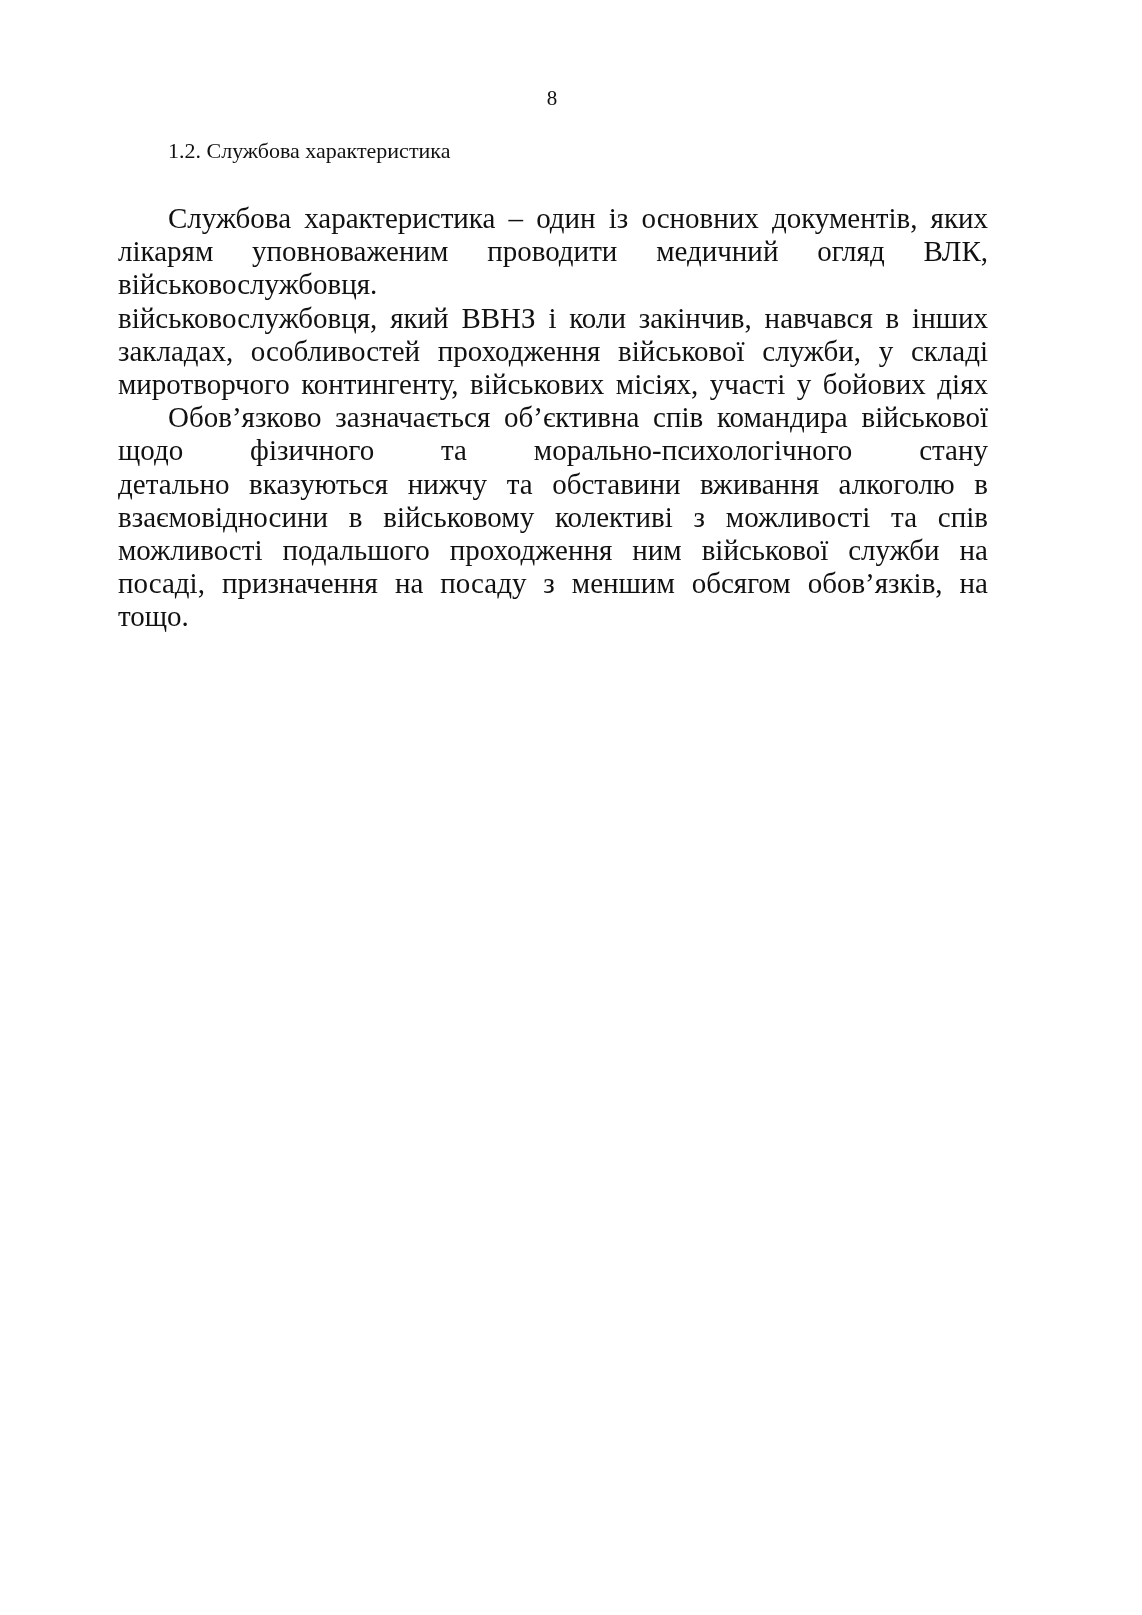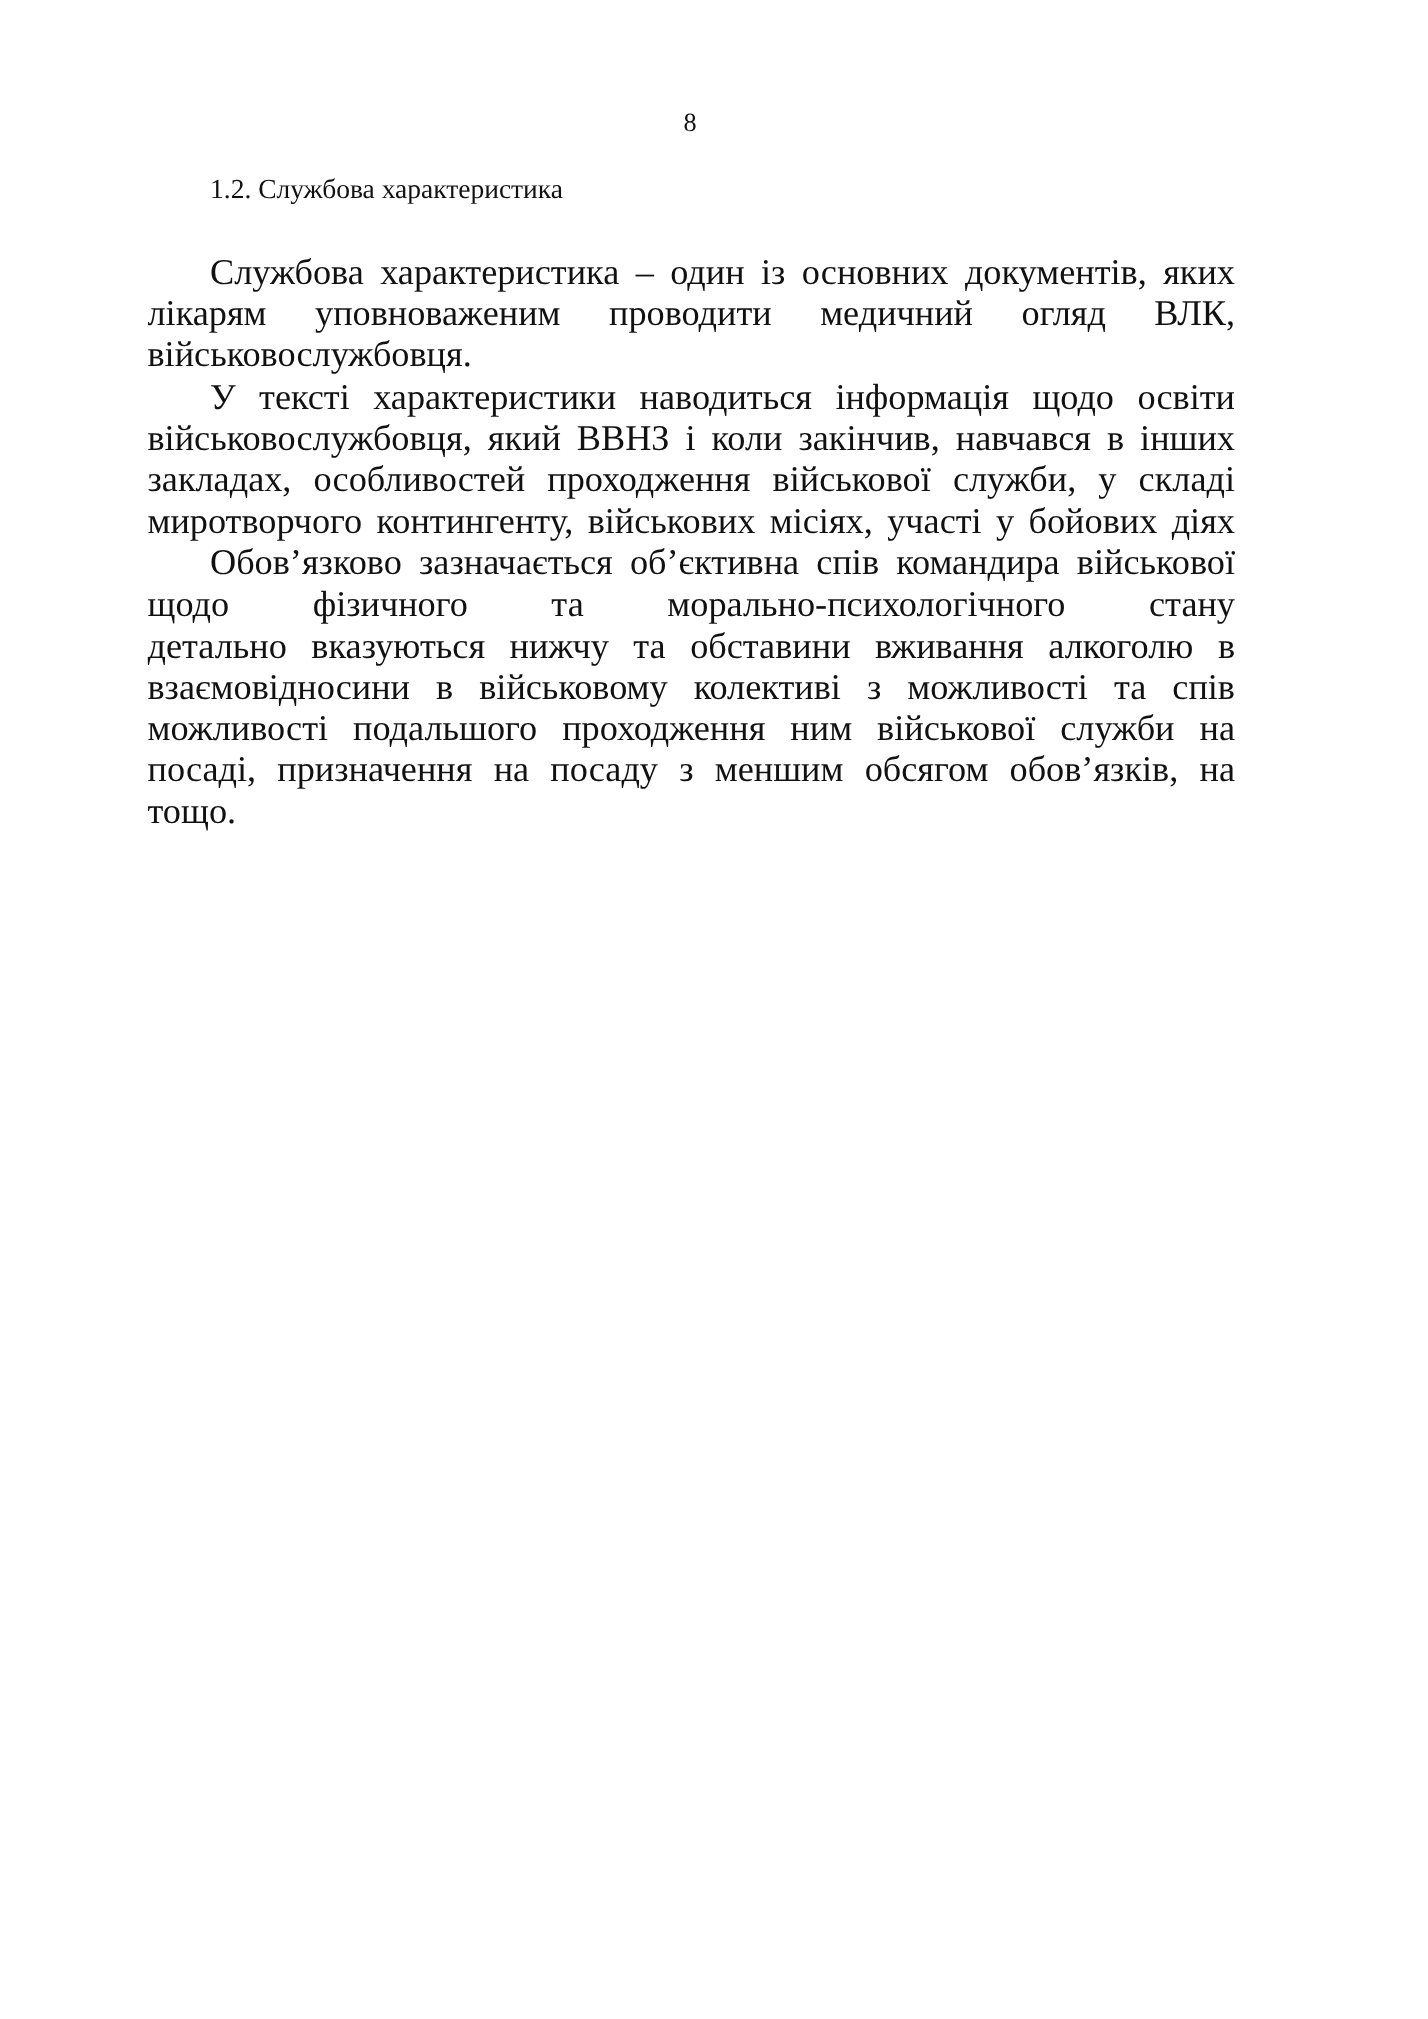--- a/index.html
+++ b/index.html
@@ -19,21 +19,20 @@
 <div class="page-number">8</div>
 <div class="heading">1.2. Службова характеристика</div>
 
 <div class="body-text">
   <div>
     <span class="line first">Службова характеристика – один із основних документів, яких дозволяє</span>
     <span class="line">лікарям уповноваженим проводити медичний огляд ВЛК, об’єктивніше оцінити</span>
     <span class="line last">військовослужбовця.</span>
   </div>
   <div>
-    <span class="line first">У текстi характеристики наводиться інформація щодо освіти</span>
     <span class="line">військовослужбовця, який ВВНЗ і коли закінчив, навчався в інших навчальних</span>
     <span class="line">закладах, особливостей проходження військової служби, у складі</span>
     <span class="line last">миротворчого контингенту, військових місіях, участі у бойових діях тощо.</span>
   </div>
   <div>
     <span class="line first">Обов’язково зазначається об’єктивна спів командира військової частини</span>
     <span class="line">щодо фізичного та морально-психологічного стану військовослужбовця,</span>
     <span class="line">детально вказуються нижчу та обставини вживання алкоголю в службовий час,</span>
     <span class="line">взаємовідносини в військовому колективі з можливості та спів службовцями,</span>
     <span class="line">можливості подальшого проходження ним військової служби на займаній</span>

